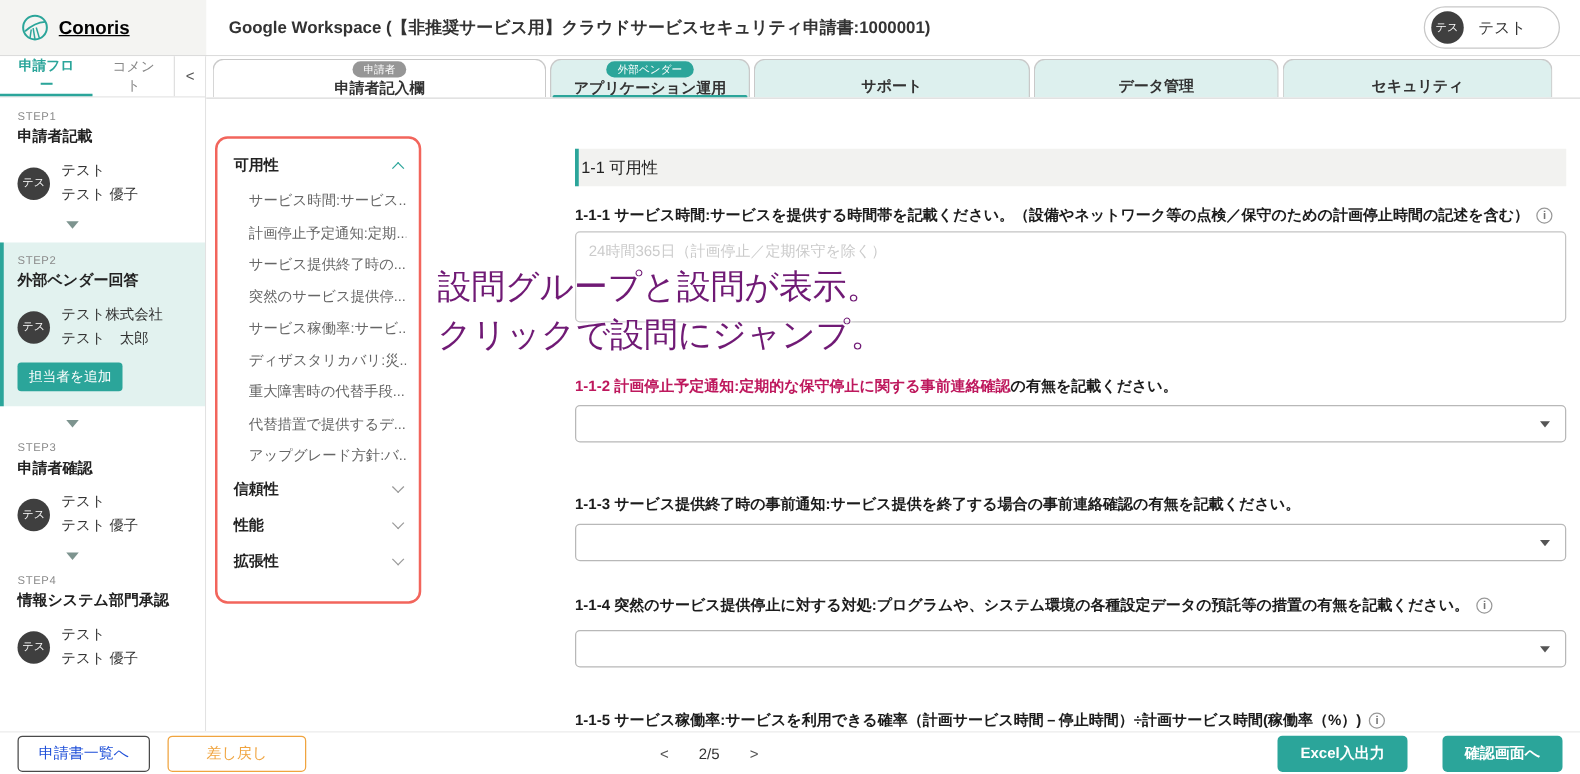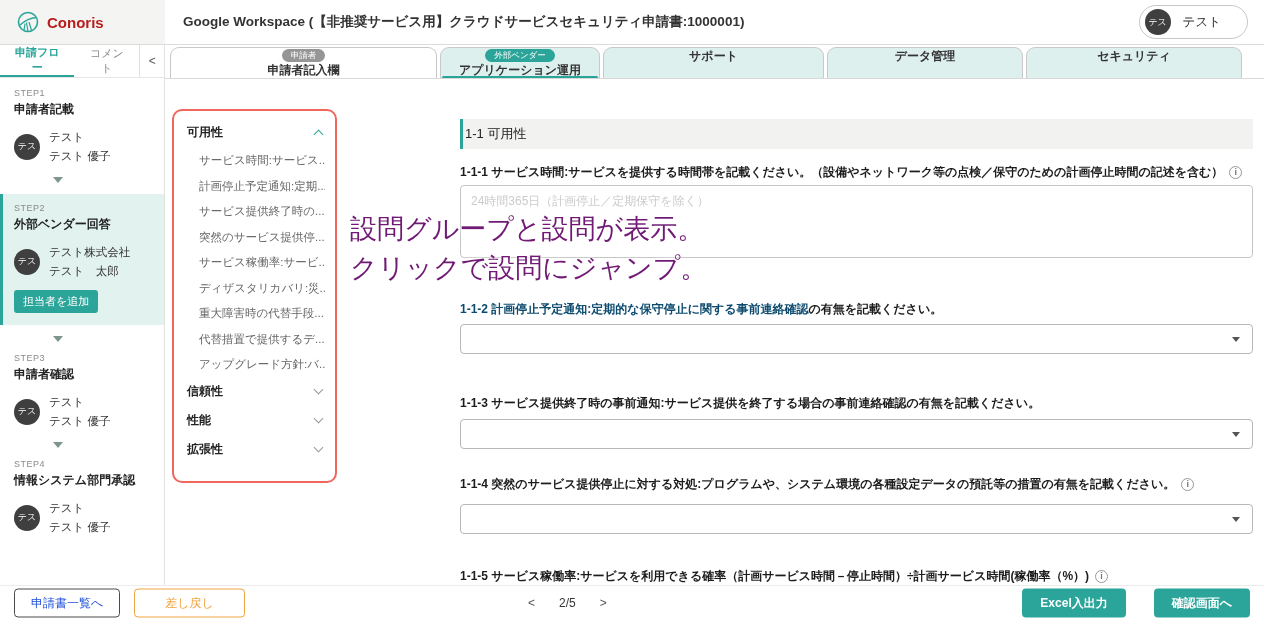--- a/index.html
+++ b/index.html
@@ -3,21 +3,21 @@
 <meta charset="utf-8">
 <style>
   * { box-sizing: border-box; margin: 0; padding: 0; }
   html,body { width:1264px; height:619px; overflow:hidden; }
   body { font-family:"Liberation Sans","DejaVu Sans",sans-serif; background:#fff; color:#333; }
   .app { width:1264px; height:619px; display:flex; flex-direction:column; background:#fff; }
 
   
   .header { height:45px; flex:none; display:flex; align-items:center; border-bottom:1px solid #dcdcdc; background:#fff; }
   .logo-area { width:165px; height:100%; background:#f4f4f2; display:flex; align-items:center; gap:7px; padding-left:16px; flex:none; }
-  .logo-text { color:#b91c1c; font-weight:bold; font-size:15px; }
+  .logo-text { color:#000000; font-weight:bold; font-size:15px;text-decoration:underline; }
   .doc-title { font-size:13.5px; font-weight:bold; color:#333; margin-left:18px; white-space:nowrap; }
   .user-pill { margin-left:auto; margin-right:16px; display:flex; align-items:center; gap:12px; border:1px solid #c8c8c8; border-radius:17px; padding:3px 26px 3px 5px; background:#fff; }
   .avatar { width:26px; height:26px; border-radius:50%; background:#3f3f3f; color:#fff; font-size:9px; display:flex; align-items:center; justify-content:center; flex:none; }
   .user-name { font-size:12.5px; color:#333; }
 
   
   .body { flex:1; display:flex; min-height:0; }
 
   
   .sidebar { width:165px; flex:none; border-right:1px solid #e2e2e2; background:#fff; display:flex; flex-direction:column; }
@@ -33,21 +33,21 @@
   .member { display:flex; gap:9px; align-items:center; }
   .member-lines div { font-size:11.5px; color:#333; line-height:1.65; }
   .add-btn { background:#2ba59a; color:#fff; font-size:11px; border:none; border-radius:3px; padding:4px 9px; margin-top:9px; cursor:pointer; font-family:inherit; }
   .flow-arrow { margin:11px 0 11px 53px; width:0; height:0; border-left:5px solid transparent; border-right:5px solid transparent; border-top:6px solid #7d948f; }
 
   
   .main { flex:1; display:flex; flex-direction:column; min-width:0; }
   .tabbar { height:33px; flex:none; display:flex; align-items:flex-end; gap:3px; padding-left:5px; background:#fff; }
   .tab { height:31px; border:1px solid #c9c9c9; border-bottom:none; border-radius:9px 9px 0 0; background:#ddf0ee; display:flex; flex-direction:column; align-items:center; padding-top:1px; position:relative; cursor:pointer; flex:none; }
   .tab.white { background:#fff; }
-  .tab.nobadge { justify-content:flex-start; padding-top:0; }
+  .tab.nobadge { justify-content:flex-end; padding-top:0; }
   .tab.active::after { content:""; position:absolute; bottom:-1px; left:1px; right:1px; height:3px; background:#2ba59a; border-radius:2px; }
   .tab-badge { font-size:8.5px; color:#fff; border-radius:8px; padding:0 9px; line-height:13px; white-space:nowrap; }
   .tab-badge.gray { background:#969696; }
   .tab-badge.teal { background:#2ba59a; }
   .tab-label { font-size:12px; color:#333; font-weight:600; white-space:nowrap; }
   .t1{width:267px}.t2{width:160px}.t3{width:221px}.t4{width:196px}.t5{width:216px}
 
   .content { flex:1; position:relative; border-top:1px solid #d9d9d9; overflow:hidden; background:#fff; }
 
   
@@ -55,21 +55,21 @@
   .qgroup-head { display:flex; align-items:center; justify-content:space-between; font-size:12px; font-weight:bold; color:#222; margin-bottom:12px; cursor:pointer; }
   .qitem { font-size:11.5px; color:#666; padding-left:12px; margin-bottom:10.5px; white-space:nowrap; overflow:hidden; cursor:pointer; }
   .chev { width:7px; height:7px; border-right:1.6px solid #999; border-bottom:1.6px solid #999; display:inline-block; flex:none; margin-right:3px; }
   .chev.up { transform:rotate(-135deg); border-color:#2ba59a; margin-top:4px; }
   .chev.down { transform:rotate(45deg); margin-bottom:3px; }
 
   
   .form-area { position:absolute; left:295px; top:40px; right:11px; }
   .section-header { background:#f2f2f0; border-left:3px solid #2ba59a; height:30px; display:flex; align-items:center; padding-left:2px; font-size:13px; font-weight:normal; color:#222; margin-bottom:14px; }
   .q-label { font-size:12px; font-weight:600; color:#1c1c1c; line-height:18px; display:flex; align-items:center; gap:6px; white-space:nowrap; }
-  .faded { color:#0c4a6e; }
+  .faded { color:#be185d; }
   .info { width:13px; height:13px; border:1px solid #999; border-radius:50%; color:#777; font-size:9px; display:inline-flex; align-items:center; justify-content:center; flex:none; cursor:pointer; }
   .info::after { content:"i"; }
   .txtarea { width:100%; height:73px; border:1px solid #c4c4c4; border-radius:4px; margin-top:4px; font-family:inherit; font-size:12px; padding:7px 10px; color:#333; resize:none; display:block; }
   .txtarea::placeholder { color:#cbcbcb; }
   .sel { height:30px; border:1px solid #b8b8b8; border-radius:4px; display:flex; align-items:center; justify-content:flex-end; padding-right:12px; background:#fff; cursor:pointer; }
   .caret { width:0; height:0; border-left:4px solid transparent; border-right:4px solid transparent; border-top:5px solid #555; }
 
   
   .overlay-note { position:absolute; left:185px; top:131px; font-size:27px; color:#701a75; line-height:39px; pointer-events:none; text-shadow:0 0 10px #fff,0 0 4px #fff,0 0 2px #fff; }
 

